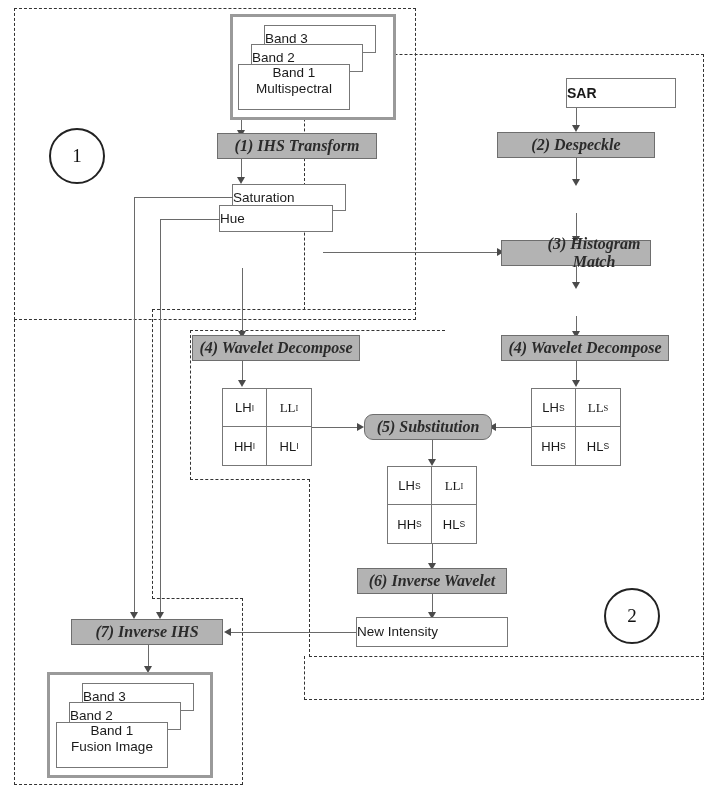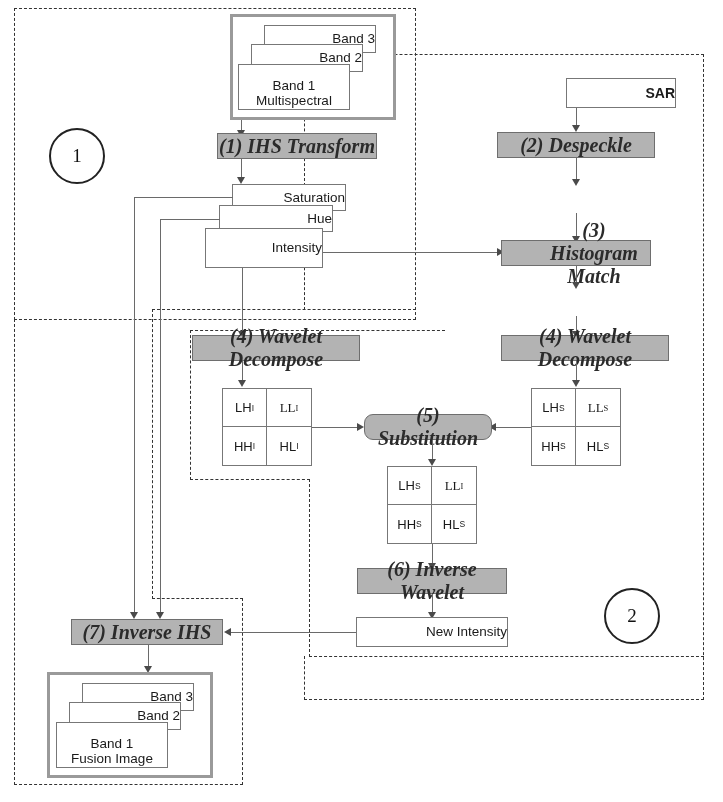--- a/index.html
+++ b/index.html
@@ -11,36 +11,36 @@
     position:absolute;box-sizing:border-box;
     border:1.6px dashed #333;
     background:transparent;
   }
 
   
   .box{
     position:absolute;box-sizing:border-box;
     background:#ffffff;
     border:1.3px solid #777777;
-    display:flex;align-items:center;justify-content:flex-end;
+    display:flex;align-items:center;justify-content:flex-start;
     font-size:13.5px;color:#1a1a1a;
     font-family:"Liberation Sans", sans-serif;
     text-align:center;line-height:1.15;
   }
   .box.bold{font-weight:bold;font-size:14px;}
 
   
   .gbox{
     position:absolute;box-sizing:border-box;
     background:#b3b3b3;
     border:1.4px solid #6e6e6e;
     display:flex;align-items:center;justify-content:center;
     font-family:"Liberation Serif", serif;
     font-style:italic;font-weight:bold;
-    font-size:20px;color:#2b2b2b;
+    font-size:16px;color:#2b2b2b;
     text-align:center;
   }
 
   
   .group{
     position:absolute;box-sizing:border-box;
     background:#ffffff;
     border:3.5px solid #9a9a9a;
   }
 
@@ -141,23 +141,20 @@
 
   <div class="vline" style="left:241px;top:159px;height:21px;"></div>
   <div class="arrow-d" style="left:236.5px;top:177px;"></div>
 
   <div class="box" style="left:232px;top:184px;width:114px;height:27px;">
     <span>Saturation</span>
   </div>
   <div class="box" style="left:219px;top:205px;width:114px;height:27px;">
     <span>Hue</span>
   </div>
-  <div class="box" style="left:205px;top:228px;width:118px;height:40px;">
-    <span>Intensity</span>
-  </div>
 
   <div class="hline" style="left:134px;top:197px;width:99px;"></div>
   <div class="vline" style="left:134px;top:197px;height:418px;"></div>
   <div class="arrow-d" style="left:129.5px;top:612px;"></div>
 
   <div class="hline" style="left:160px;top:219px;width:60px;"></div>
   <div class="vline" style="left:160px;top:219px;height:396px;"></div>
   <div class="arrow-d" style="left:155.5px;top:612px;"></div>
 
   <div class="hline" style="left:323px;top:252px;width:178px;"></div>

